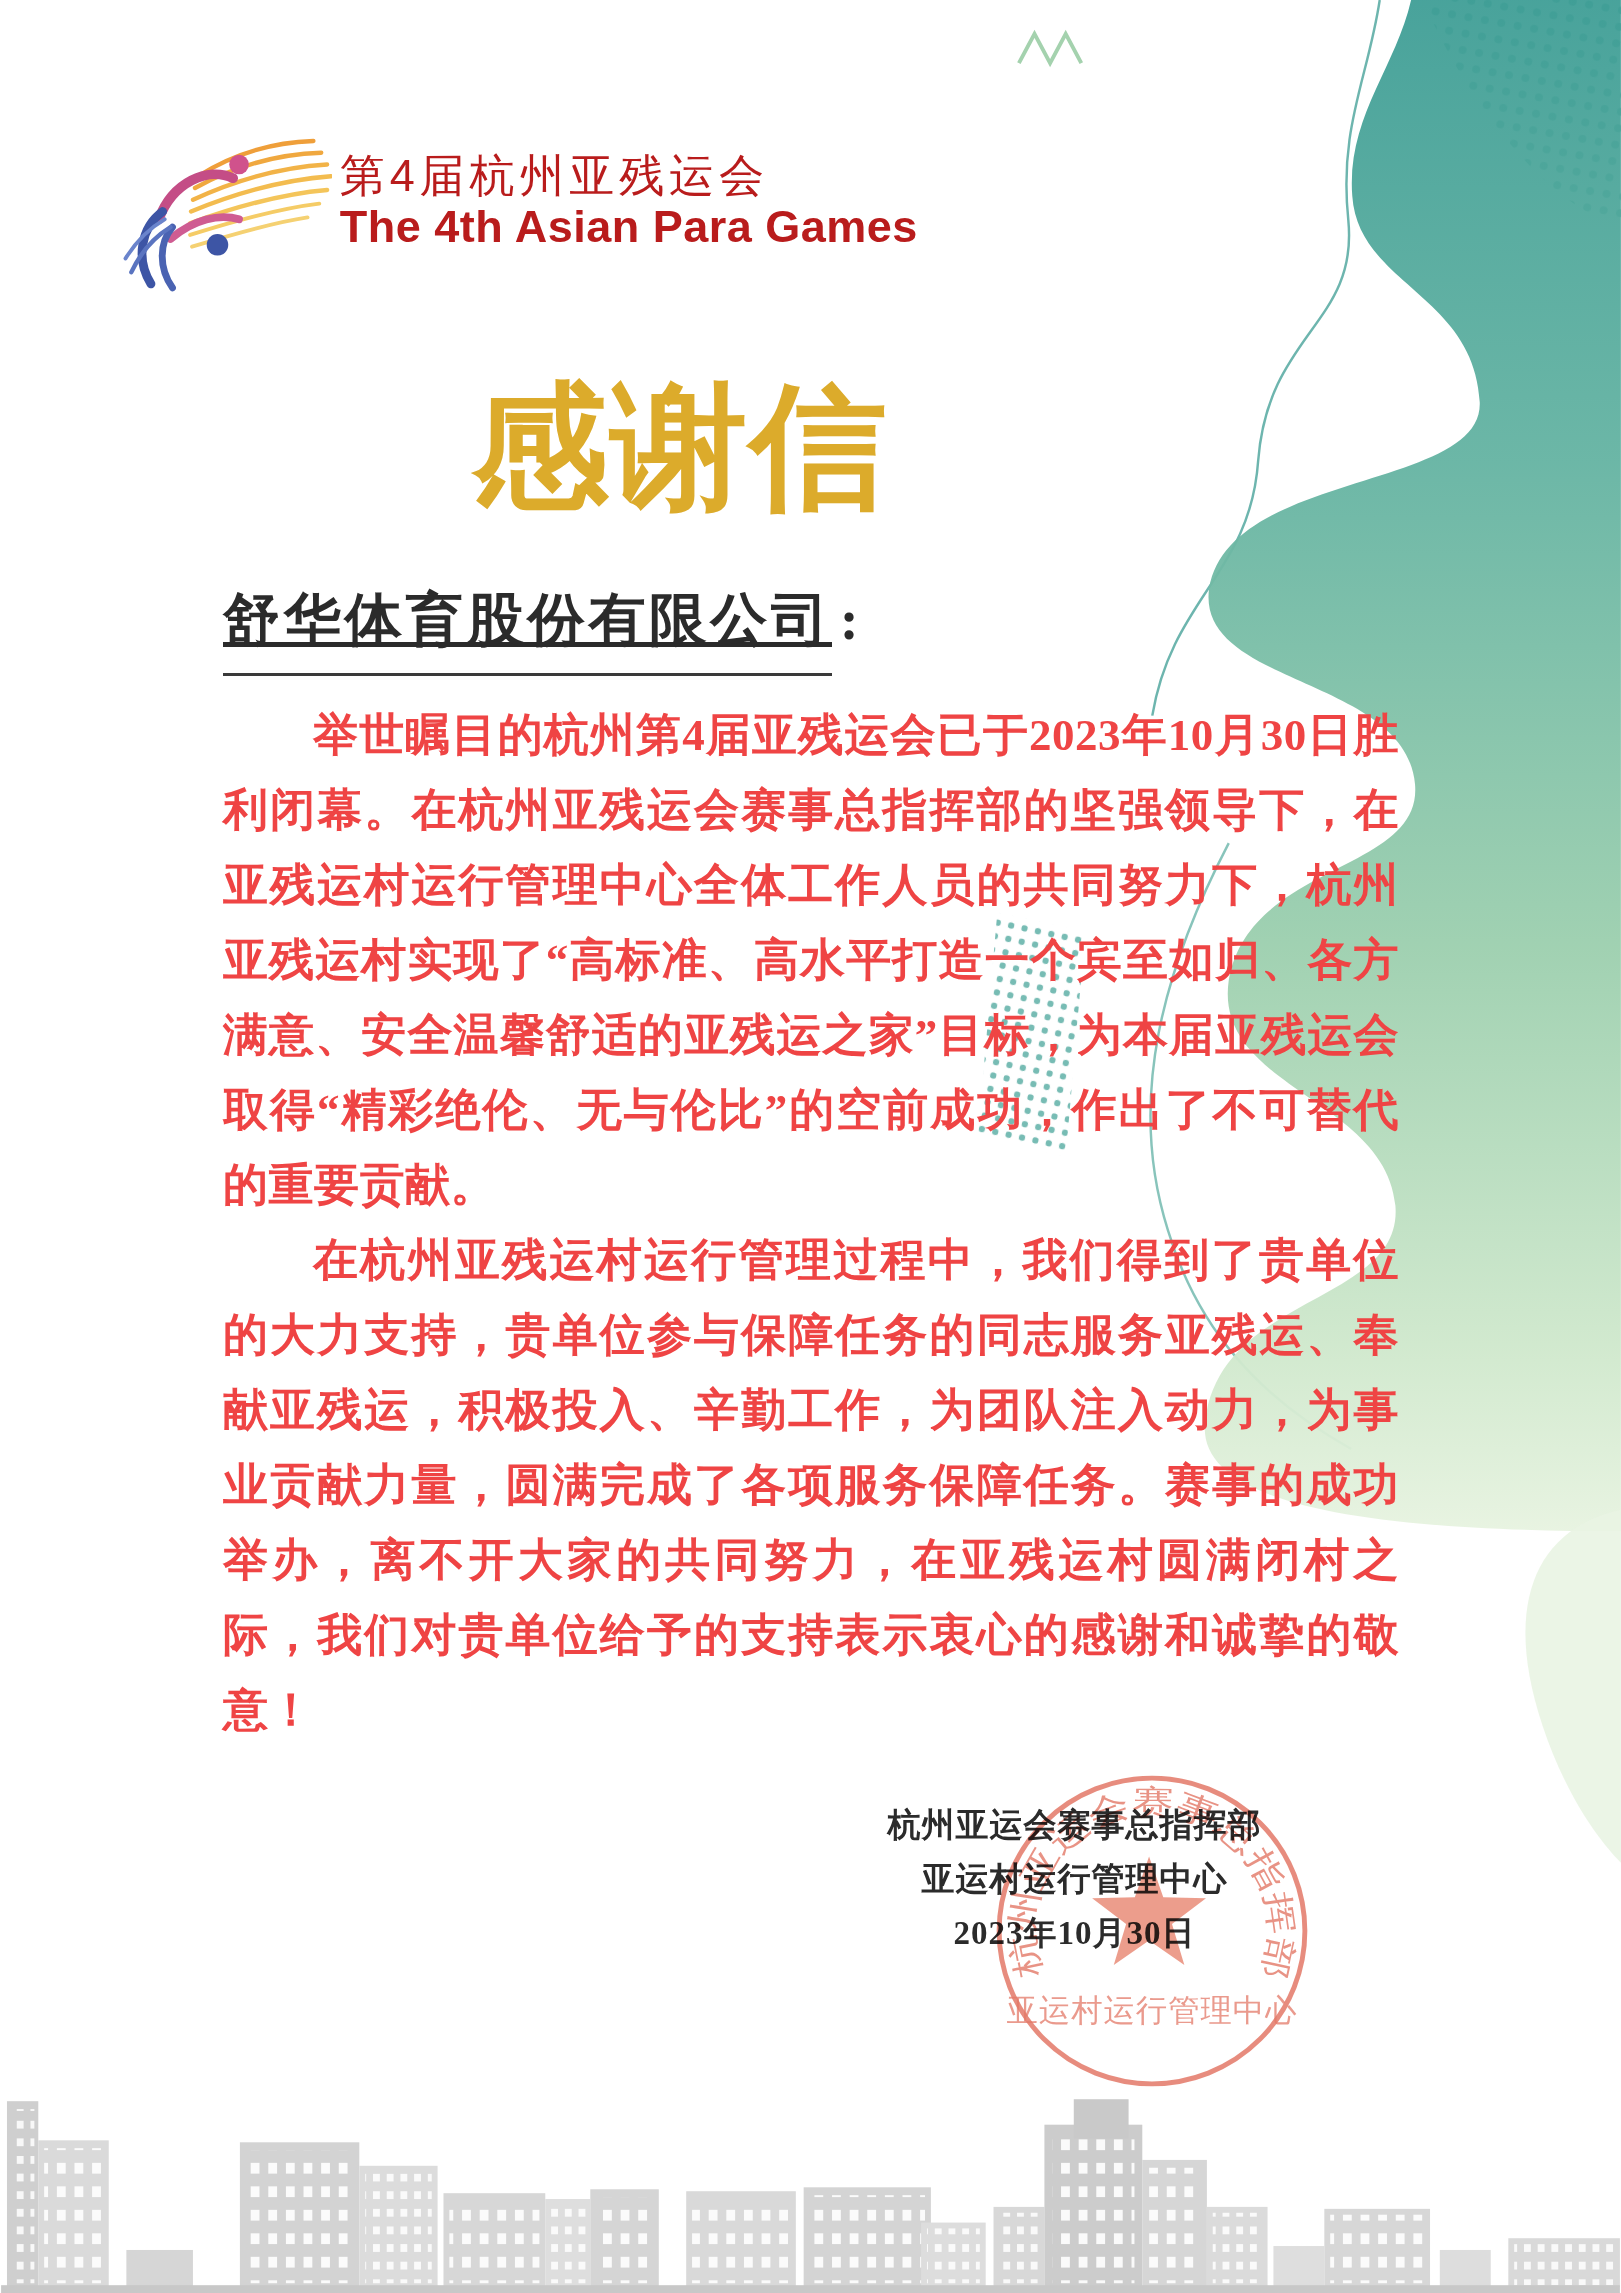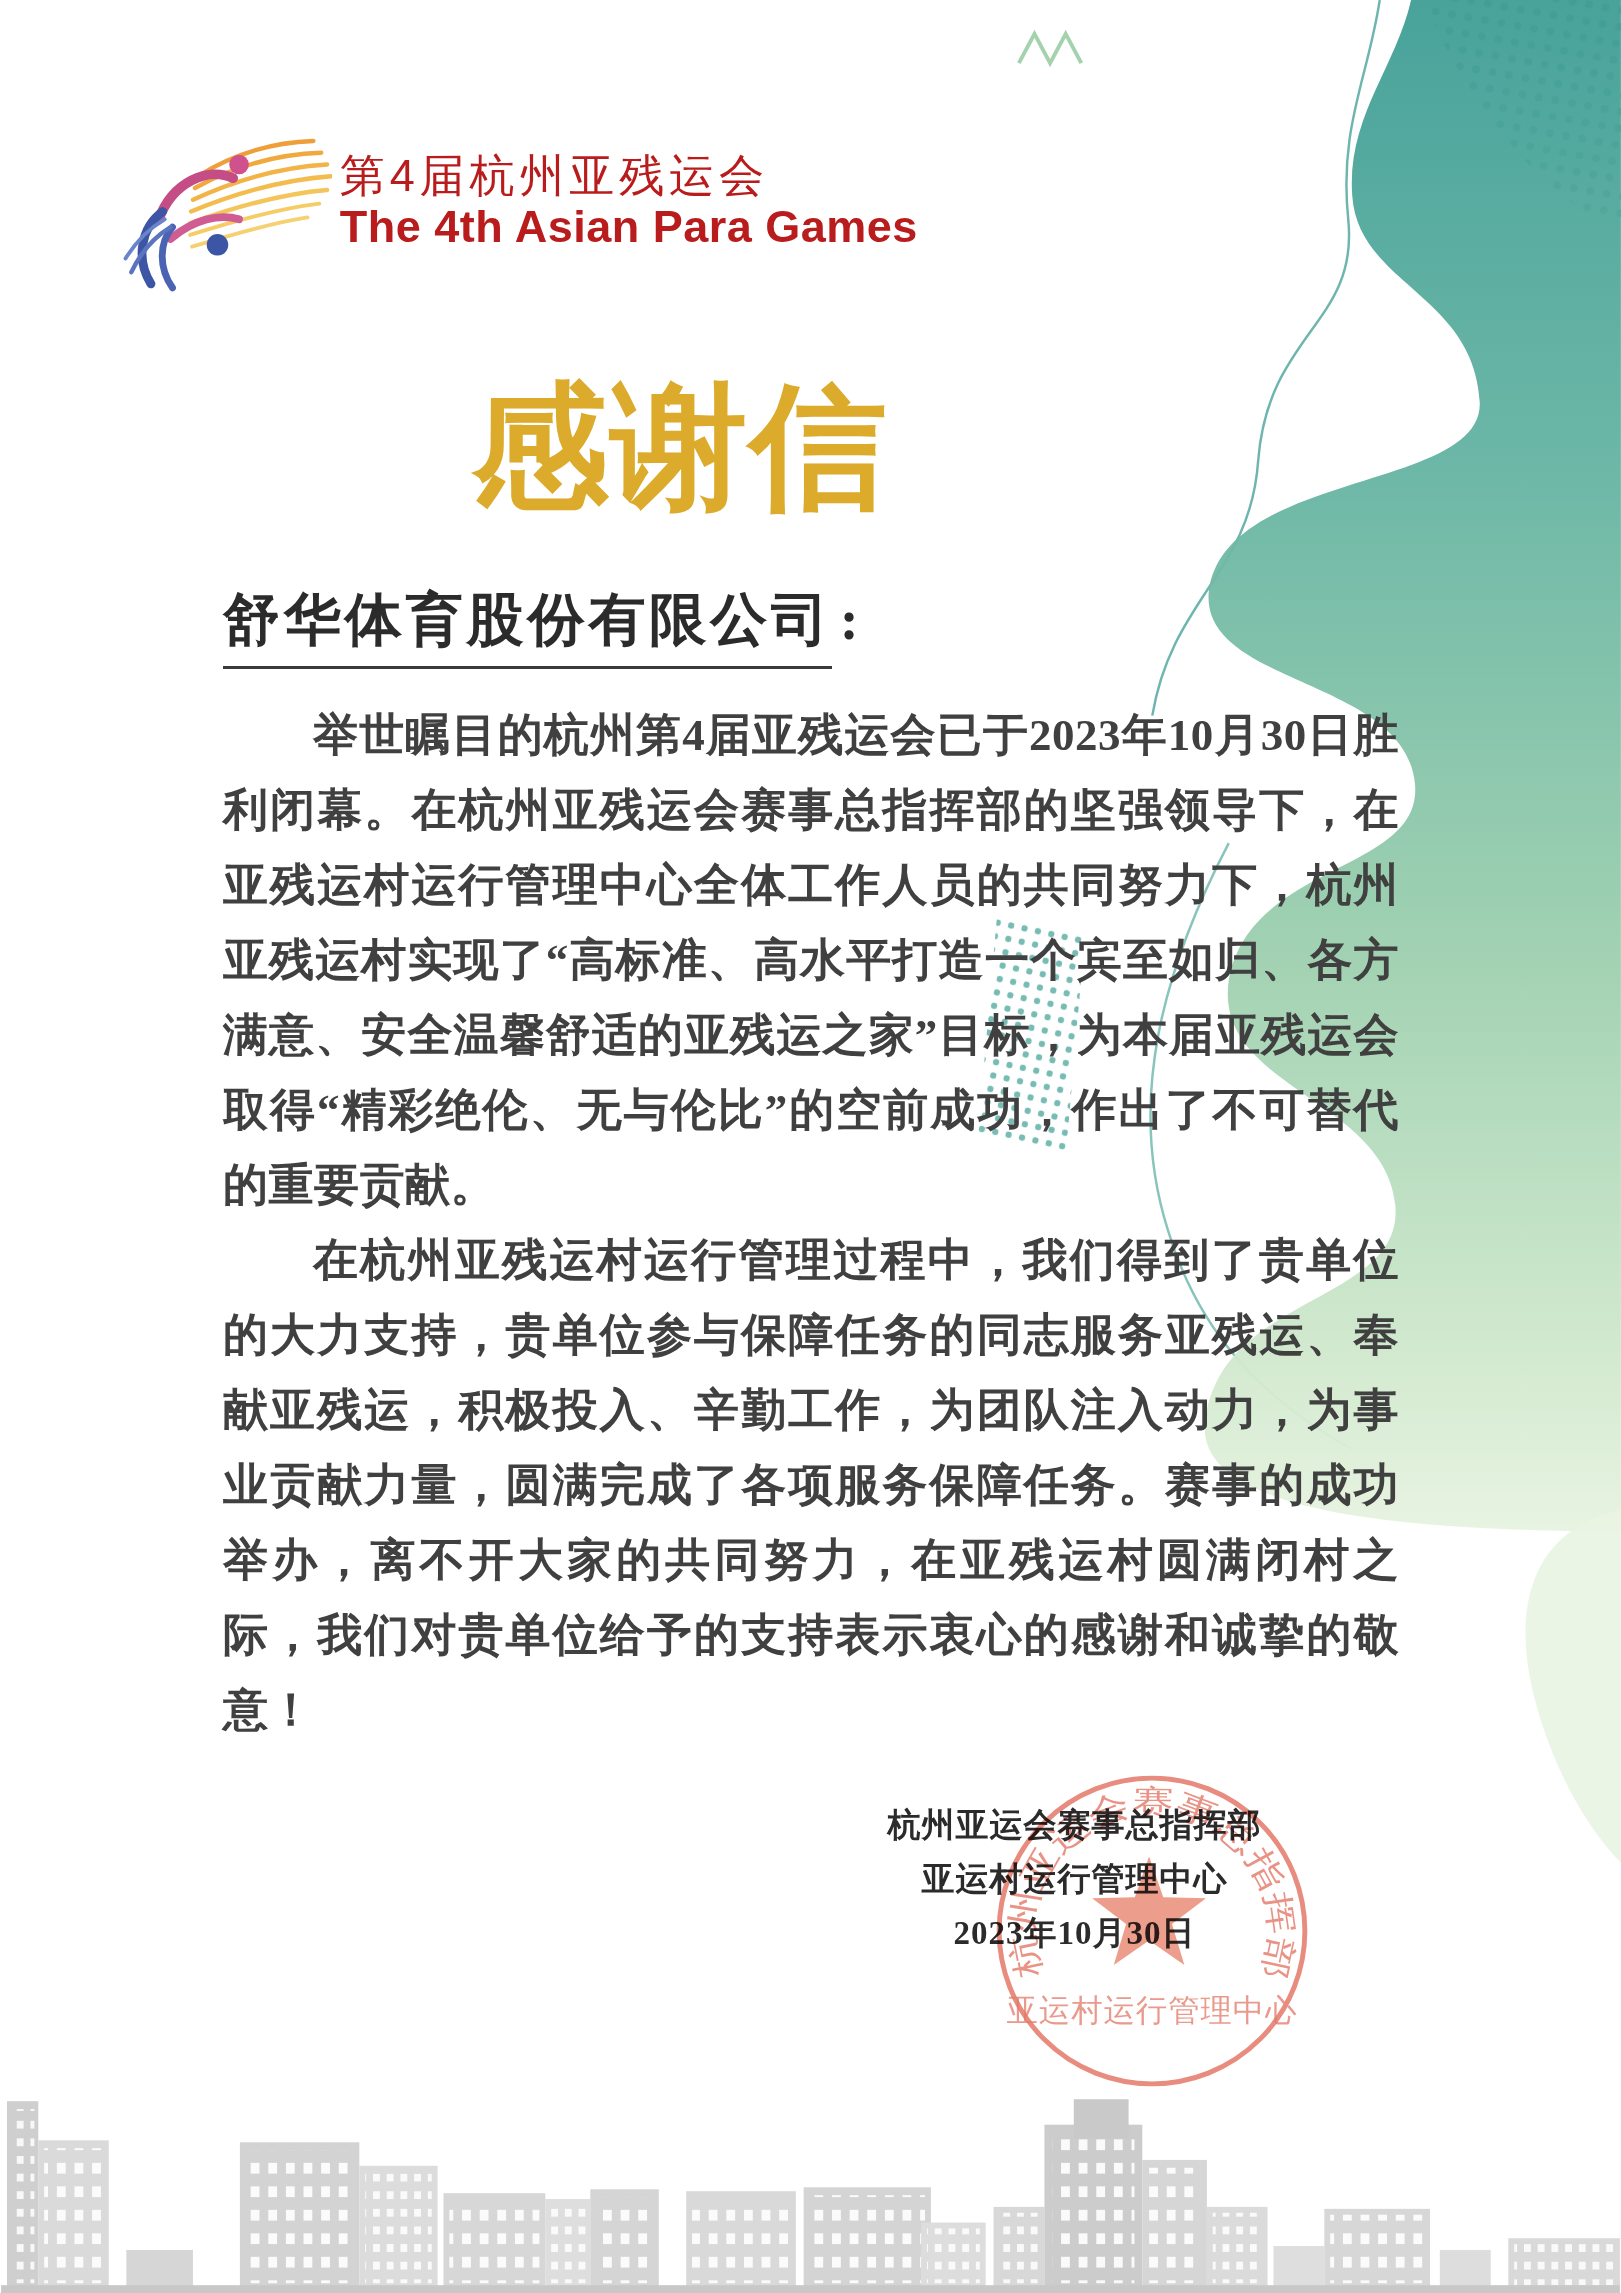--- a/index.html
+++ b/index.html
@@ -18,25 +18,25 @@
   .logo-text{margin-left:7.8px;padding-top:21.6px;font-family:"Liberation Sans","DejaVu Sans",sans-serif;color:#b91c1c;}
   .logo-zh{font-size:45px;letter-spacing:4.9px;font-weight:500;line-height:57px;}
   .logo-en{font-size:45px;line-height:45px;letter-spacing:0.5px;font-weight:bold;}
   
   .letter-title{
     position:absolute;left:0;top:370px;width:1360px;text-align:center;z-index:3;
     font-size:137px;font-weight:bold;color:#dcab2b;letter-spacing:2px;line-height:157px;
   }
   
   .recipient{position:absolute;left:223px;top:578px;z-index:3;font-size:57px;font-weight:bold;color:#2b2b2b;letter-spacing:3.9px;line-height:84px;}
-  .recipient .name{border-bottom:3.9px solid #3a3a3a;padding-bottom:15px;}
+  .recipient .name{border-bottom:3.9px solid #3a3a3a;padding-bottom:22px;text-decoration:underline;}
   .recipient .colon{padding-left:7.8px;font-weight:bold;}
   
   .body-text{position:absolute;left:223px;top:698px;width:1176px;z-index:3;
-    font-size:45px;line-height:75px;text-align:justify;letter-spacing:0.5px;color:#404040;}
+    font-size:45px;line-height:75px;text-align:justify;letter-spacing:0.5px;color:#ef4444;}
   .body-text p{margin:0;text-indent:2em;font-weight:600;}
   
   .signature{position:absolute;left:861px;top:1798px;width:427px;z-index:4;text-align:center;
     font-size:33px;font-weight:600;line-height:54px;color:#2b2b2b;letter-spacing:1px;}
   
   .stamp-svg{position:absolute;left:956px;top:1735px;width:392px;height:392px;z-index:5;
     mix-blend-mode:multiply;opacity:.82;}
   .stamp-svg text{font-family:"Liberation Sans","DejaVu Sans",sans-serif;}
 </style>
 </head>

